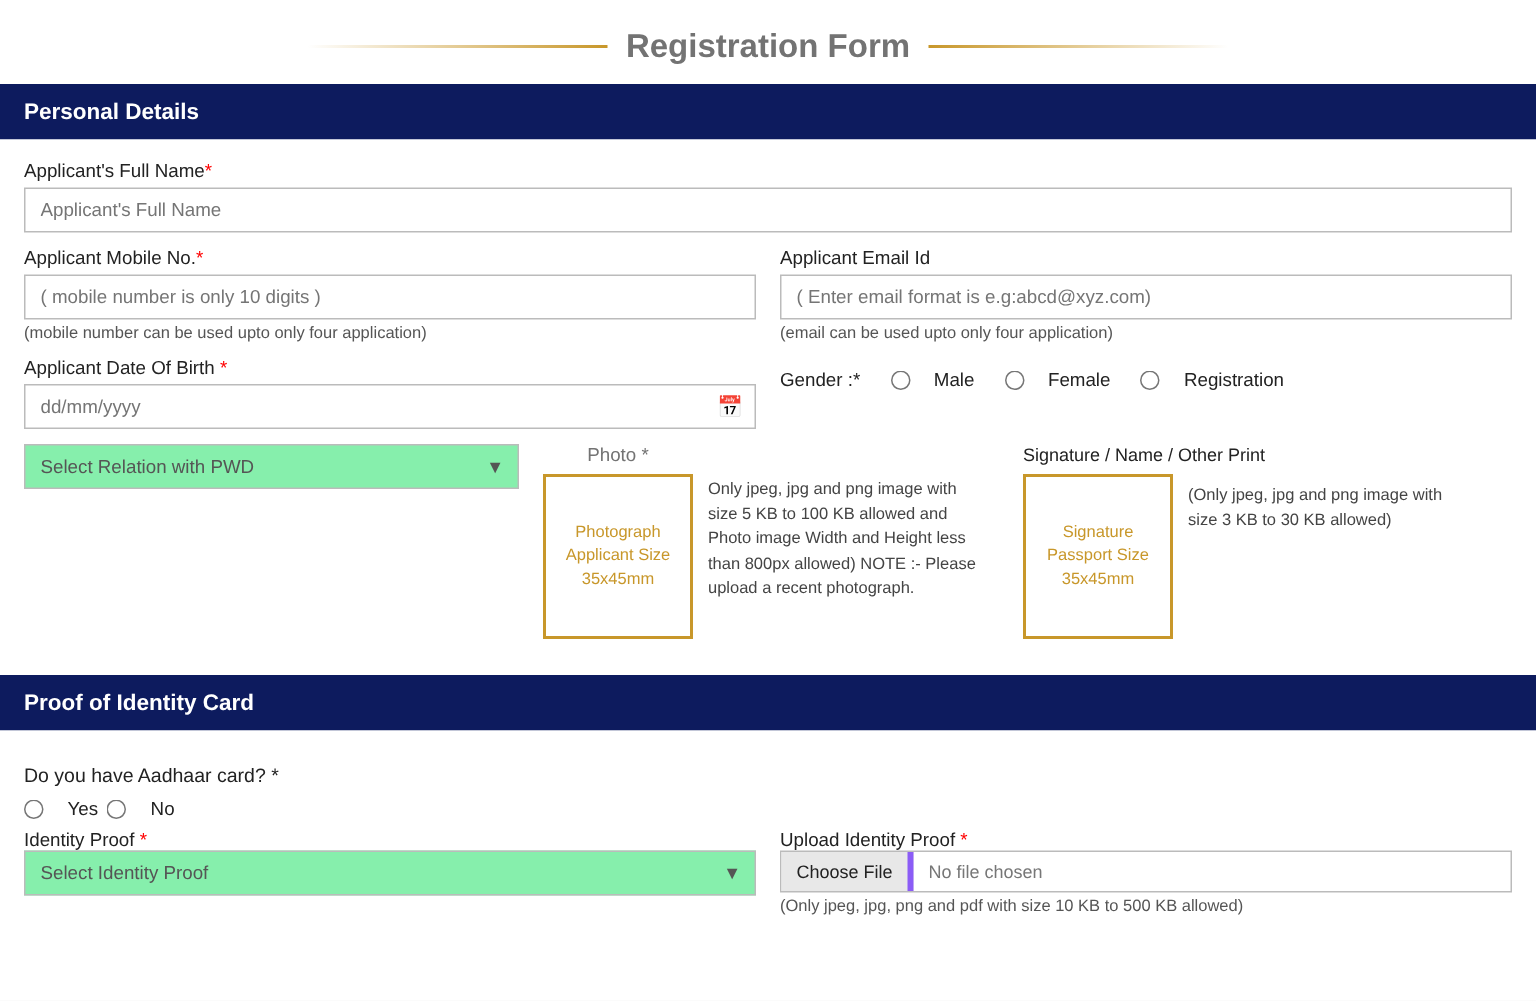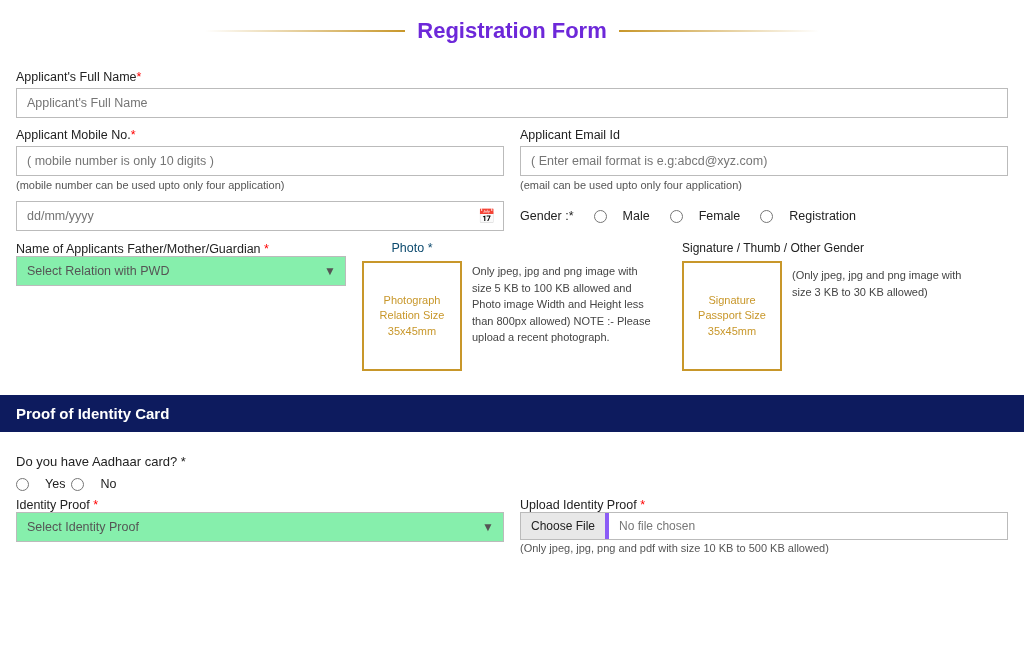--- a/index.html
+++ b/index.html
@@ -28,21 +28,21 @@
       height: 2px;
       background: linear-gradient(to right, transparent, #c8972a);
       max-width: 200px;
     }
     .title-line.right {
       background: linear-gradient(to left, transparent, #c8972a);
     }
     .page-title {
       font-size: 22px;
       font-weight: bold;
-      color: #6d28d9;
+      color: #737373;
     }
     .section-header {
       background: #0d1b5e;
       color: #fff;
       padding: 10px 16px;
       font-size: 15px;
       font-weight: bold;
       margin-bottom: 0;
     }
     .section-body {
@@ -213,21 +213,21 @@
       flex: 1;
     }
     .photo-section {
       display: flex;
       flex-direction: column;
       align-items: center;
     }
     .photo-section-title {
       font-size: 12.5px;
       margin-bottom: 6px;
-      color: #0c4a6e;
+      color: #737373;
     }
     .middle-area {
       display: flex;
       align-items: flex-start;
       gap: 16px;
       margin-top: 10px;
     }
     .father-col {
       flex: 0 0 330px;
     }
@@ -243,20 +243,21 @@
 
 <div class="page-wrapper">
 
   <div class="page-title-section">
     <div class="title-line"></div>
     <h1 class="page-title">Registration Form</h1>
     <div class="title-line right"></div>
   </div>
 
   <div>
+    <div class="section-header">Personal Details</div>
     <div class="section-body">
 
       <div class="form-row">
         <div class="form-col">
           <label class="form-label">
             <span>Applicant's Full Name</span><span class="req">*</span>
           </label>
           <input class="form-input" type="text" placeholder="Applicant's Full Name" style="">
         </div>
       </div>
@@ -271,20 +272,23 @@
         </div>
         <div class="form-col">
           <label class="form-label">Applicant Email Id</label>
           <input class="form-input" type="text" placeholder="( Enter email format is e.g:abcd@xyz.com)" style="">
           <span class="hint-text">(email can be used upto only four application)</span>
         </div>
       </div>
 
       <div class="form-row">
         <div class="form-col">
+          <label class="form-label">
+            <span>Applicant Date Of Birth</span> <span class="req">*</span>
+          </label>
           <div class="date-wrapper">
             <input class="form-input" type="text" placeholder="dd/mm/yyyy" style="">
             <span class="cal-icon">📅</span>
           </div>
         </div>
         <div class="form-col">
           <div class="gender-row">
             <span class="gender-label">
               <span>Gender</span> <span class="req">:*</span>
             </span>
@@ -299,50 +303,47 @@
             <label class="radio-option">
               <input type="radio" name="gender" style="">
               <span>Registration</span>
             </label>
           </div>
         </div>
       </div>
 
       <div class="middle-area">
         <div class="father-col">
-          <label class="form-label">
-            <span>Name of Applicants Father/Mother/Guardian</span> <span class="req">*</span>
-          </label>
           <div class="select-wrapper">
             <select>
               <option value="">Select Relation with PWD</option>
             </select>
             <span class="select-arrow">▼</span>
           </div>
         </div>
 
         <div class="photos-area">
 
           <div class="photo-section">
             <div class="photo-section-title">
               <span>Photo</span> <span class="req">*</span>
             </div>
             <div class="photo-box">
               <span style="white-space:pre-line;">Photograph
-Relation Size
+Applicant Size
 35x45mm</span>
             </div>
           </div>
           <div>
             <p class="photo-info" style="margin-top:22px;">Only jpeg, jpg and png image with size 5 KB to 100 KB allowed and Photo image Width and Height less than 800px allowed)
 NOTE :- Please upload a recent photograph.</p>
           </div>
 
           <div style="display:flex;flex-direction:column;align-items:flex-start;margin-left:20px;">
-            <span class="sig-title">Signature / Thumb / Other Gender</span>
+            <span class="sig-title">Signature / Name / Other Print</span>
             <div style="display:flex;gap:10px;align-items:flex-start;">
               <div class="photo-box">
                 <span style="white-space:pre-line;">Signature
 Passport Size
 35x45mm</span>
               </div>
               <p class="photo-info" style="margin-top:6px;">(Only jpeg, jpg and png image with size 3 KB to 30 KB allowed)</p>
             </div>
           </div>
         </div>

